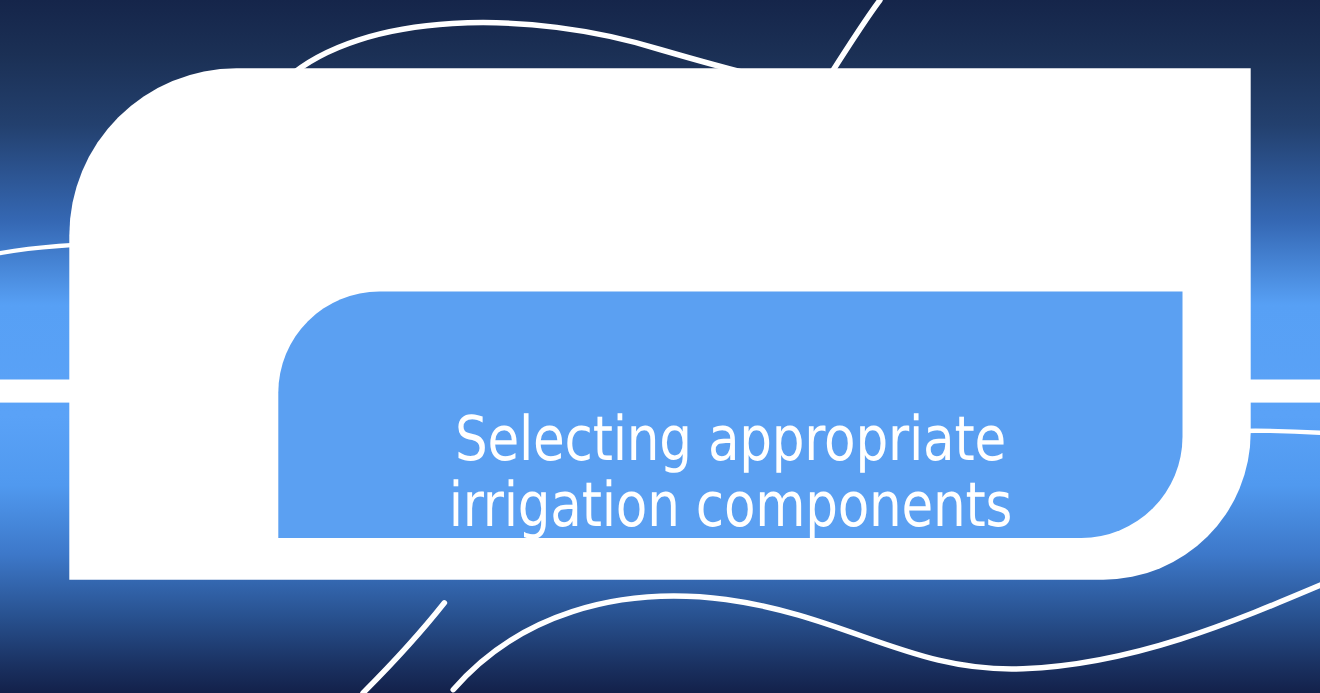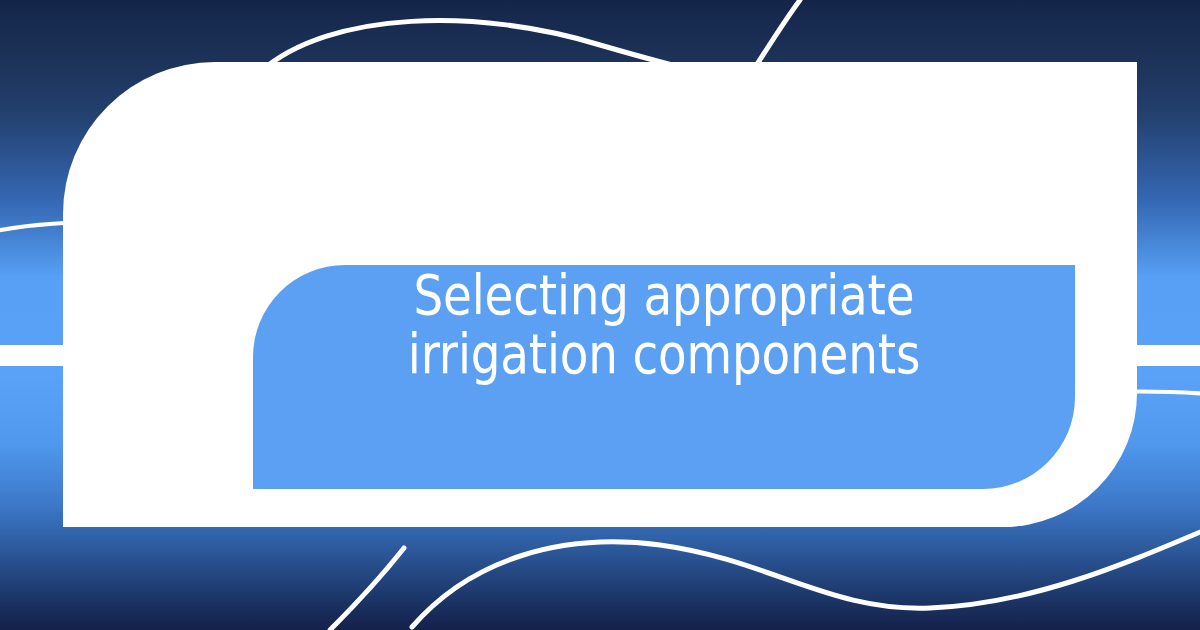--- a/index.html
+++ b/index.html
@@ -70,21 +70,21 @@
   
   .title-plate {
     position: absolute;
     left: 190px;
     top: 203px;
     width: 822px;
     height: 224px;
     background: #5ba0f2;
     border-radius: 92px 0 92px 0;
     display: flex;
-    align-items: flex-start;
+    align-items: flex-end;
     justify-content: center;
     box-sizing: border-box;
     padding: 0 40px;
   }
 
   .title-text {
     color: #ffffff;
     font-family: "DejaVu Sans Condensed", "Liberation Sans Narrow",
                  "Liberation Sans", "DejaVu Sans", sans-serif;
     font-size: 56px;

